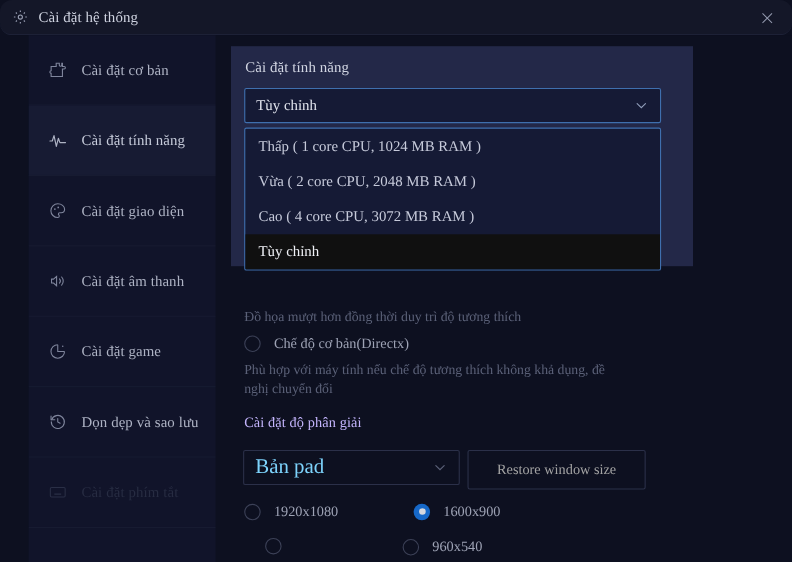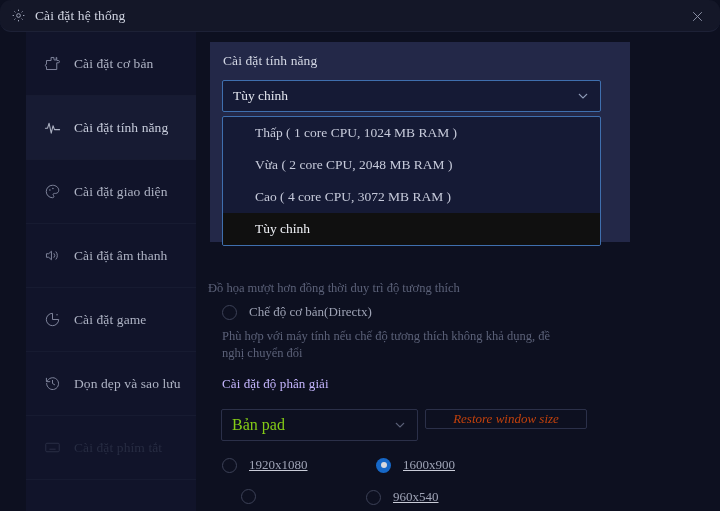--- a/index.html
+++ b/index.html
@@ -197,21 +197,21 @@
     background: #151a35;
     border: 1px solid #3f6fae;
     border-radius: 2px;
     box-sizing: border-box;
     overflow: hidden;
   }
   .dd-item {
     height: 32px;
     display: flex;
     align-items: center;
-    padding-left: 32px;
+    padding-left: 12px;
     font-size: 13.5px;
     color: #c6cada;
     white-space: nowrap;
     box-sizing: border-box;
   }
   .dd-item.selected {
     background: #101010;
     color: #f0f2f7;
   }
 
@@ -248,37 +248,36 @@
     left: 221px; top: 377px;
     width: 197px; height: 32px;
     border: 1px solid #2b3049;
     border-radius: 2px;
     box-sizing: border-box;
     display: flex;
     align-items: center;
     padding: 0 10px;
     background: transparent;
   }
-  .combo-val { font-size: 16px; color: #84cc16; flex: 1; }
+  .combo-val { font-size: 19px; color: #7dd3fc; flex: 1; }
   .btn-restore {
     position: absolute;
     left: 425px; top: 377px;
-    width: 162px; height: 20px;
+    width: 162px; height: 36px;
     border: 1px solid #2b3049;
     border-radius: 2px;
     box-sizing: border-box;
     display: flex;
     align-items: center;
     justify-content: center;
     font-size: 13px;
-    color: #c2410c;
+    color: #a3a3a3;
     background: transparent;
-    font-style: italic;
-  }
-  .res-opt { position: absolute; text-decoration: underline; }
+  }
+  .res-opt { position: absolute; }
 </style>
 </head>
 <body>
 
 <div class="titlebar">
   <div class="tb-left">
     <span class="tb-icon">
       <svg viewBox="0 0 24 24" fill="none" stroke="currentColor" stroke-width="1.6">
         <circle cx="12" cy="12" r="3"></circle>
         <path d="M12 2.6v2.2M12 19.2v2.2M21.4 12h-2.2M4.8 12H2.6M18.6 5.4l-1.6 1.6M7 17l-1.6 1.6M18.6 18.6 17 17M7 7 5.4 5.4"></path>
@@ -366,21 +365,21 @@
     </span>
     <span class="side-label" style="color:#272c42">Cài đặt phím tắt</span>
   </div>
 
 </div>
 
 <div class="main">
 
   <div class="behind">
 
-    <div class="helper" style="position:absolute; left:12px; top:248px; max-width:330px;">Đồ họa mượt hơn đồng thời duy trì độ tương thích</div>
+    <div class="helper" style="position:absolute; left:26px; top:248px; max-width:330px;">Đồ họa mượt hơn đồng thời duy trì độ tương thích</div>
 
     <div class="radio-row" style="position:absolute; left:26px; top:272px;">
       <span class="radio"></span>
       <span class="radio-label">Chế độ cơ bản(Directx)</span>
     </div>
 
     <div class="helper" style="position:absolute; left:26px; top:296px; max-width:345px;">Phù hợp với máy tính nếu chế độ tương thích không khả dụng, đề nghị chuyển đổi</div>
   </div>
 
   <div class="sect-label res-title" style="left:26px; top:344px;">Cài đặt độ phân giải</div>

